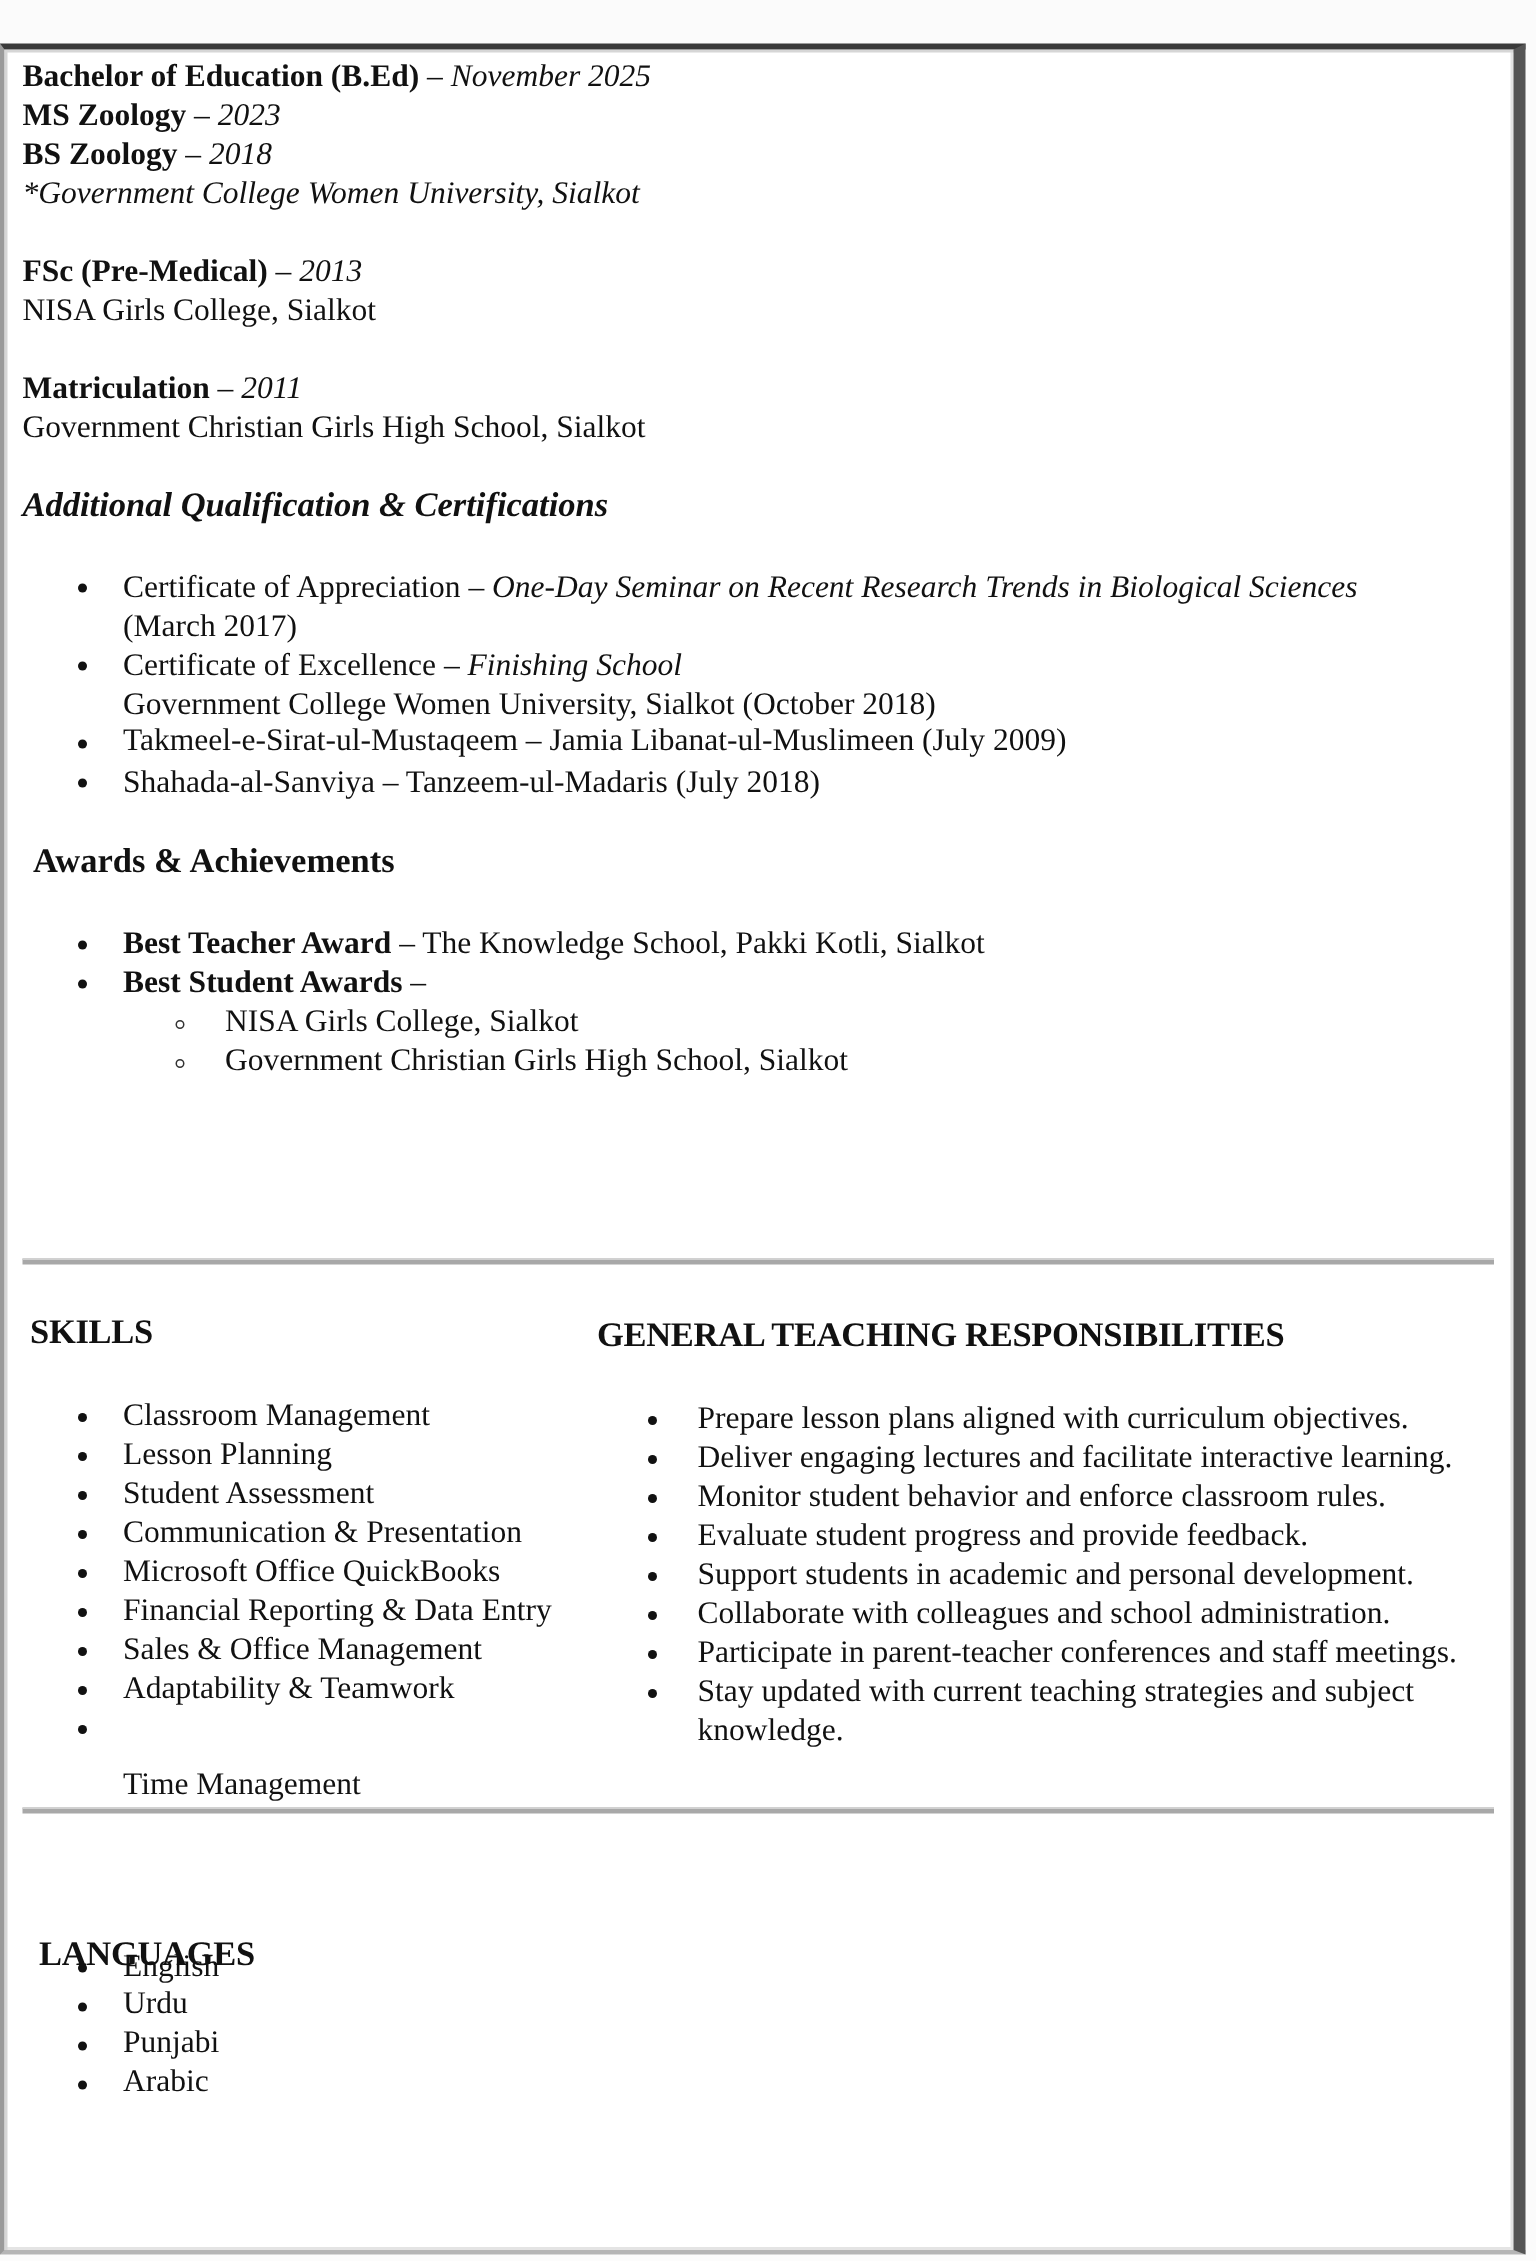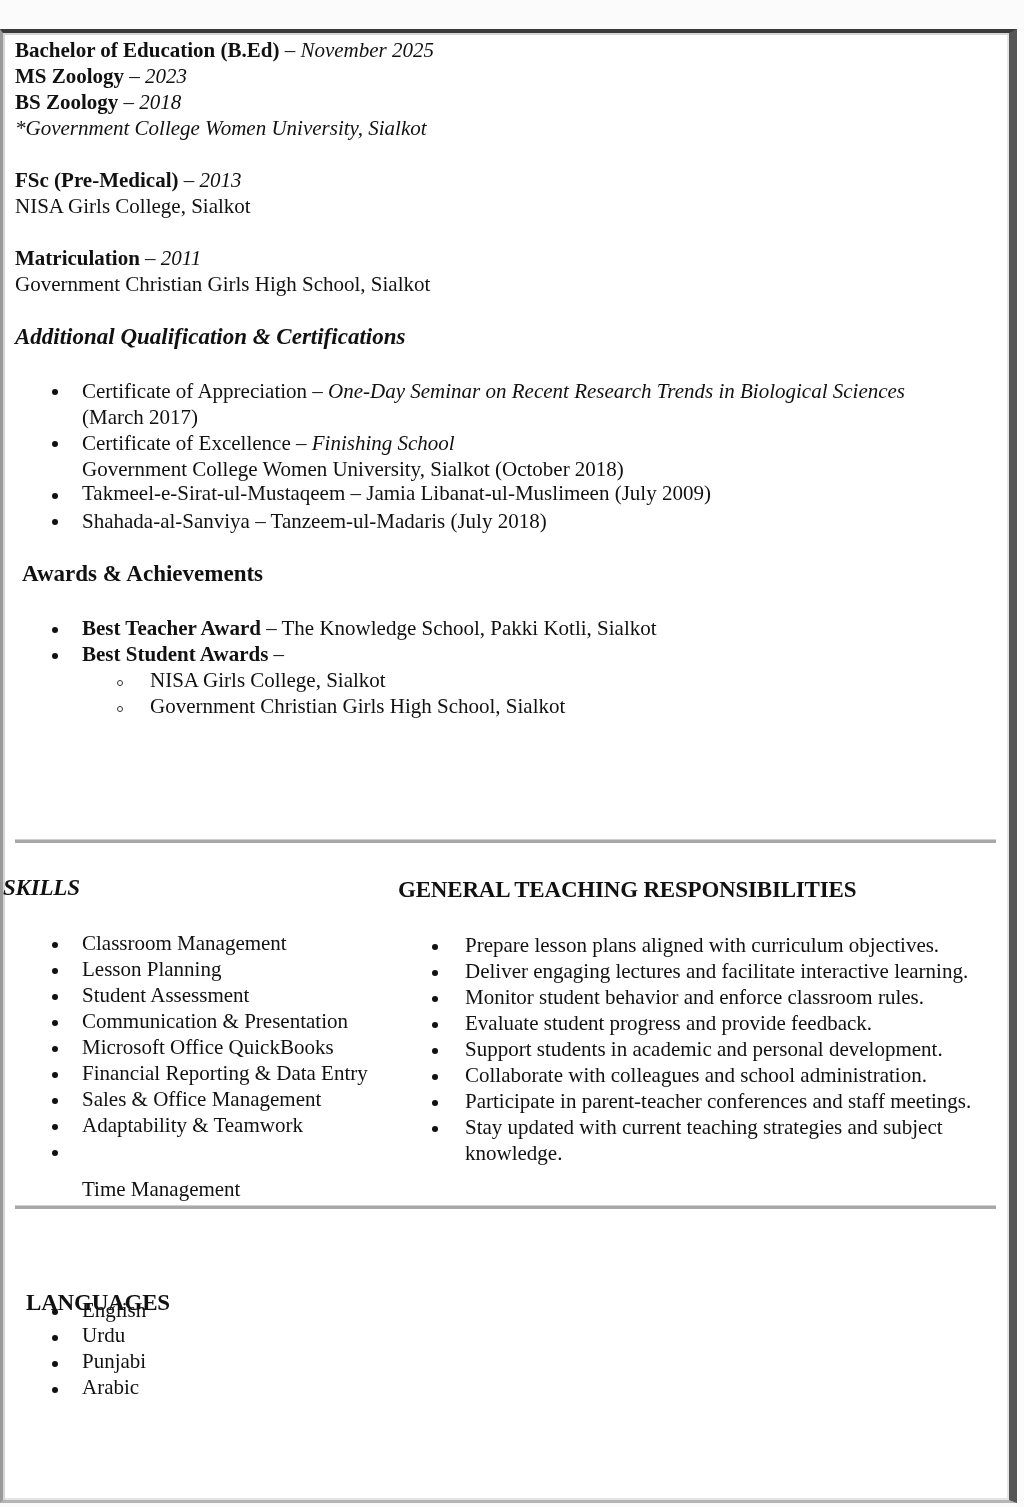--- a/index.html
+++ b/index.html
@@ -118,21 +118,21 @@
 </div>
 
 <span class="circle-bullet" style="left:117px; top:680px;"></span>
 <div class="abs line" style="left:150px; top:667px;">NISA Girls College, Sialkot</div>
 
 <span class="circle-bullet" style="left:117px; top:706px;"></span>
 <div class="abs line" style="left:150px; top:693px;">Government Christian Girls High School, Sialkot</div>
 
 <div class="hr" style="top:839px;"></div>
 
-<div class="abs caps-heading" style="left:3px; top:875px;font-style:italic;">SKILLS</div>
+<div class="abs caps-heading" style="left:20px; top:875px;">SKILLS</div>
 
 <div>
   <span class="bullet" style="left:52px; top:942px;"></span>
   <div class="abs line" style="left:82px; top:930px;">Classroom Management</div>
   <span class="bullet" style="left:52px; top:968px;"></span>
   <div class="abs line" style="left:82px; top:956px;">Lesson Planning</div>
   <span class="bullet" style="left:52px; top:994px;"></span>
   <div class="abs line" style="left:82px; top:982px;">Student Assessment</div>
   <span class="bullet" style="left:52px; top:1020px;"></span>
   <div class="abs line" style="left:82px; top:1008px;">Communication &amp; Presentation</div>

